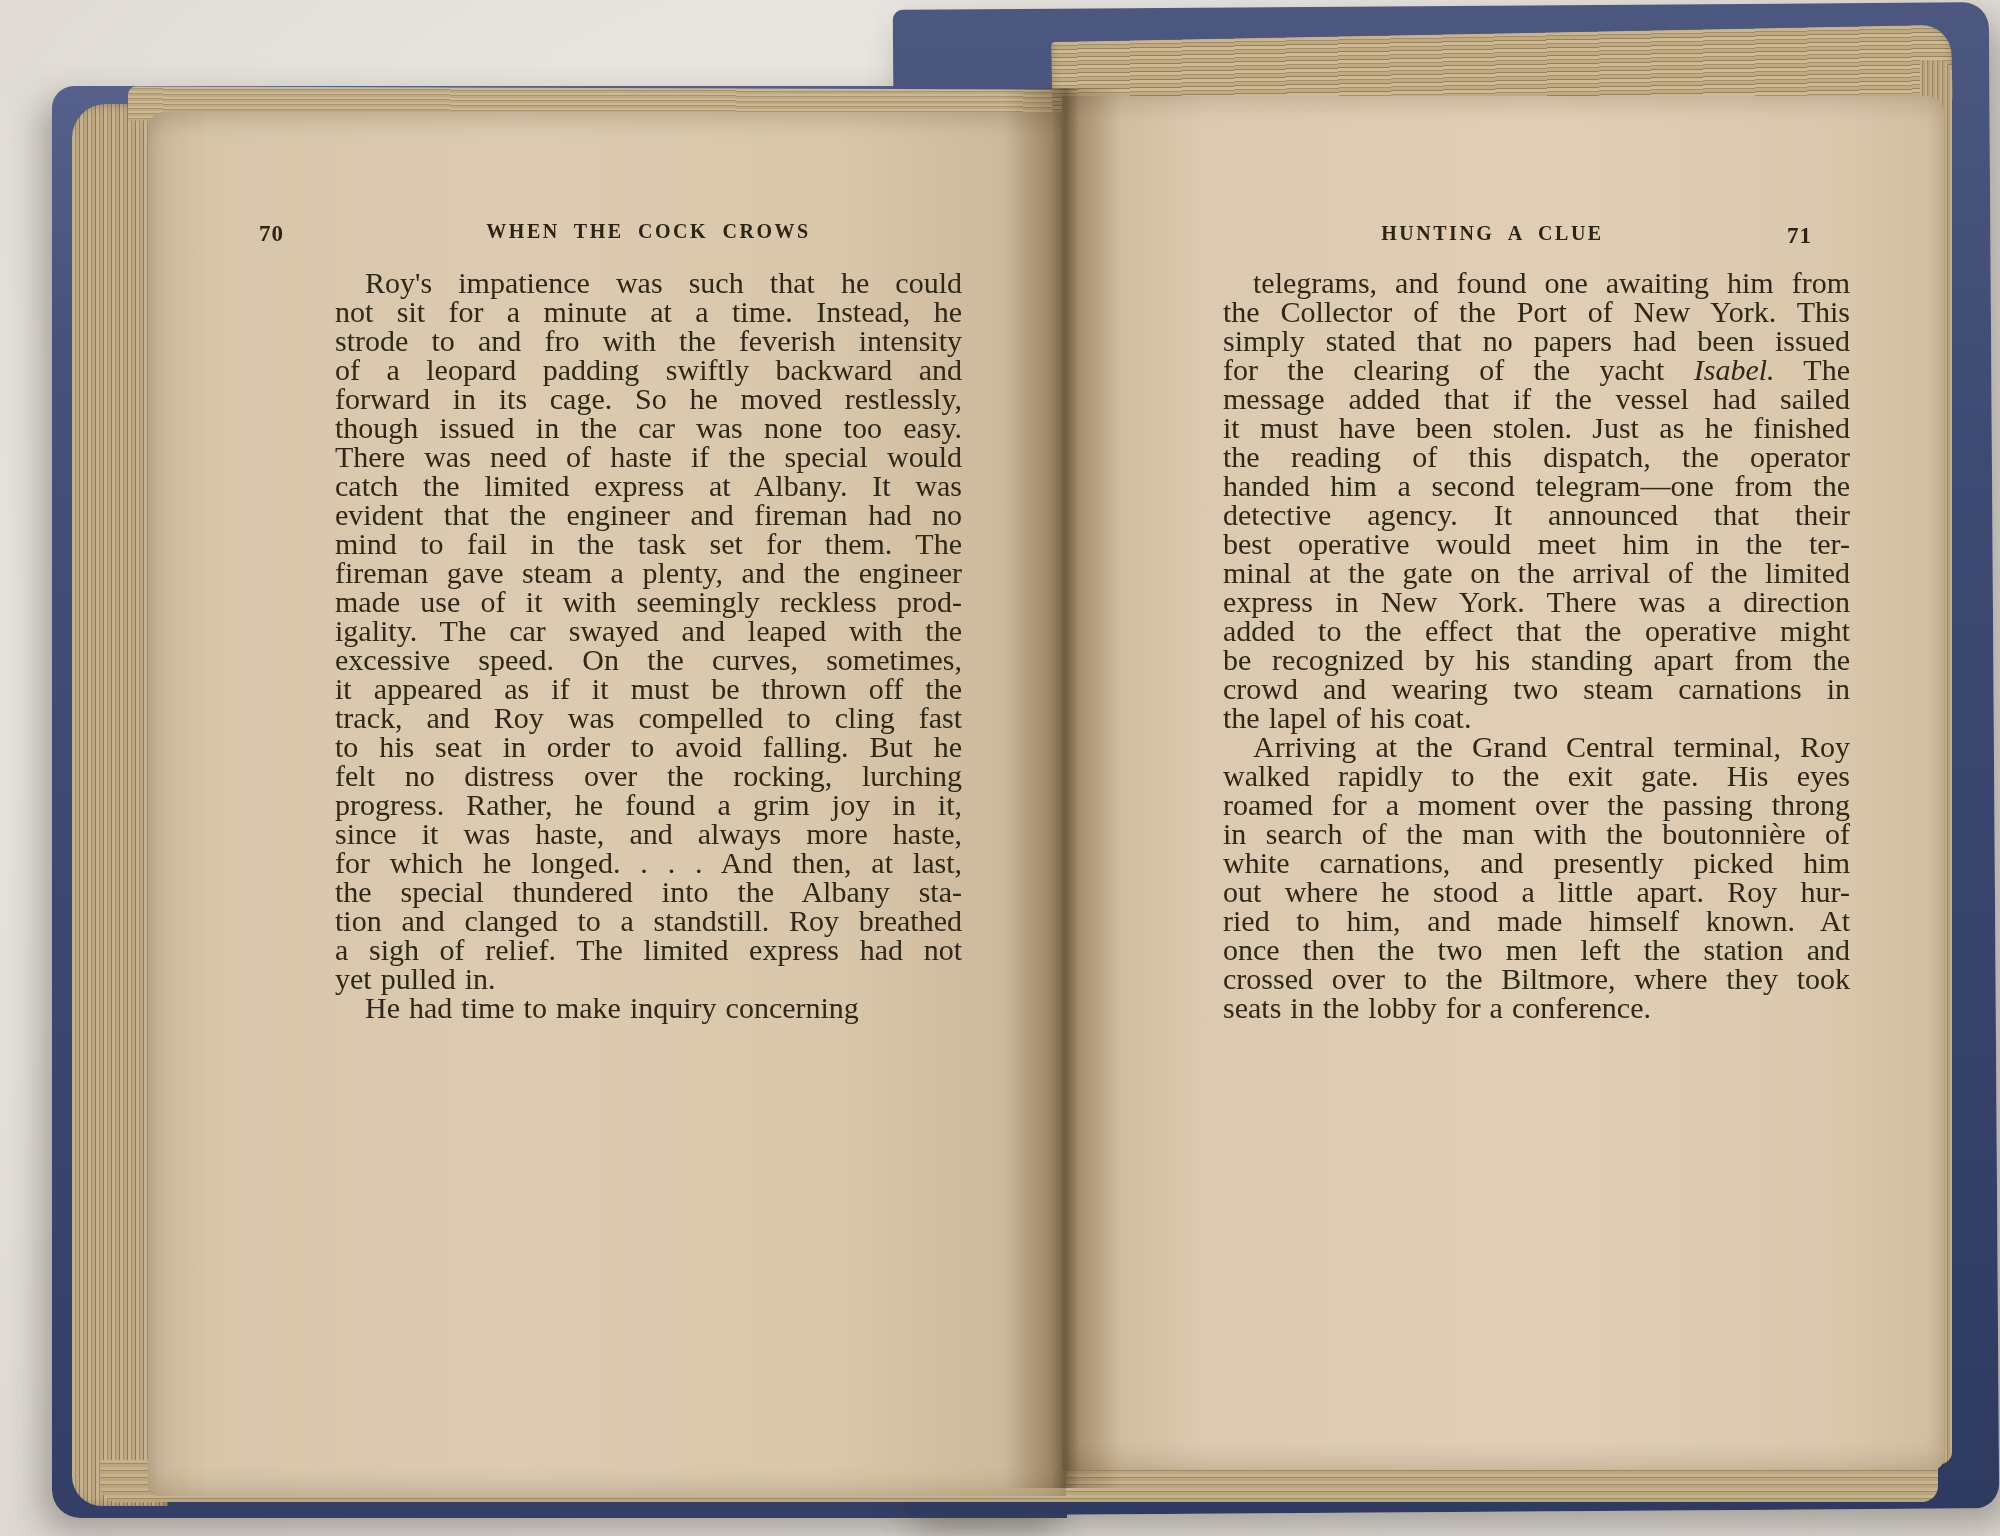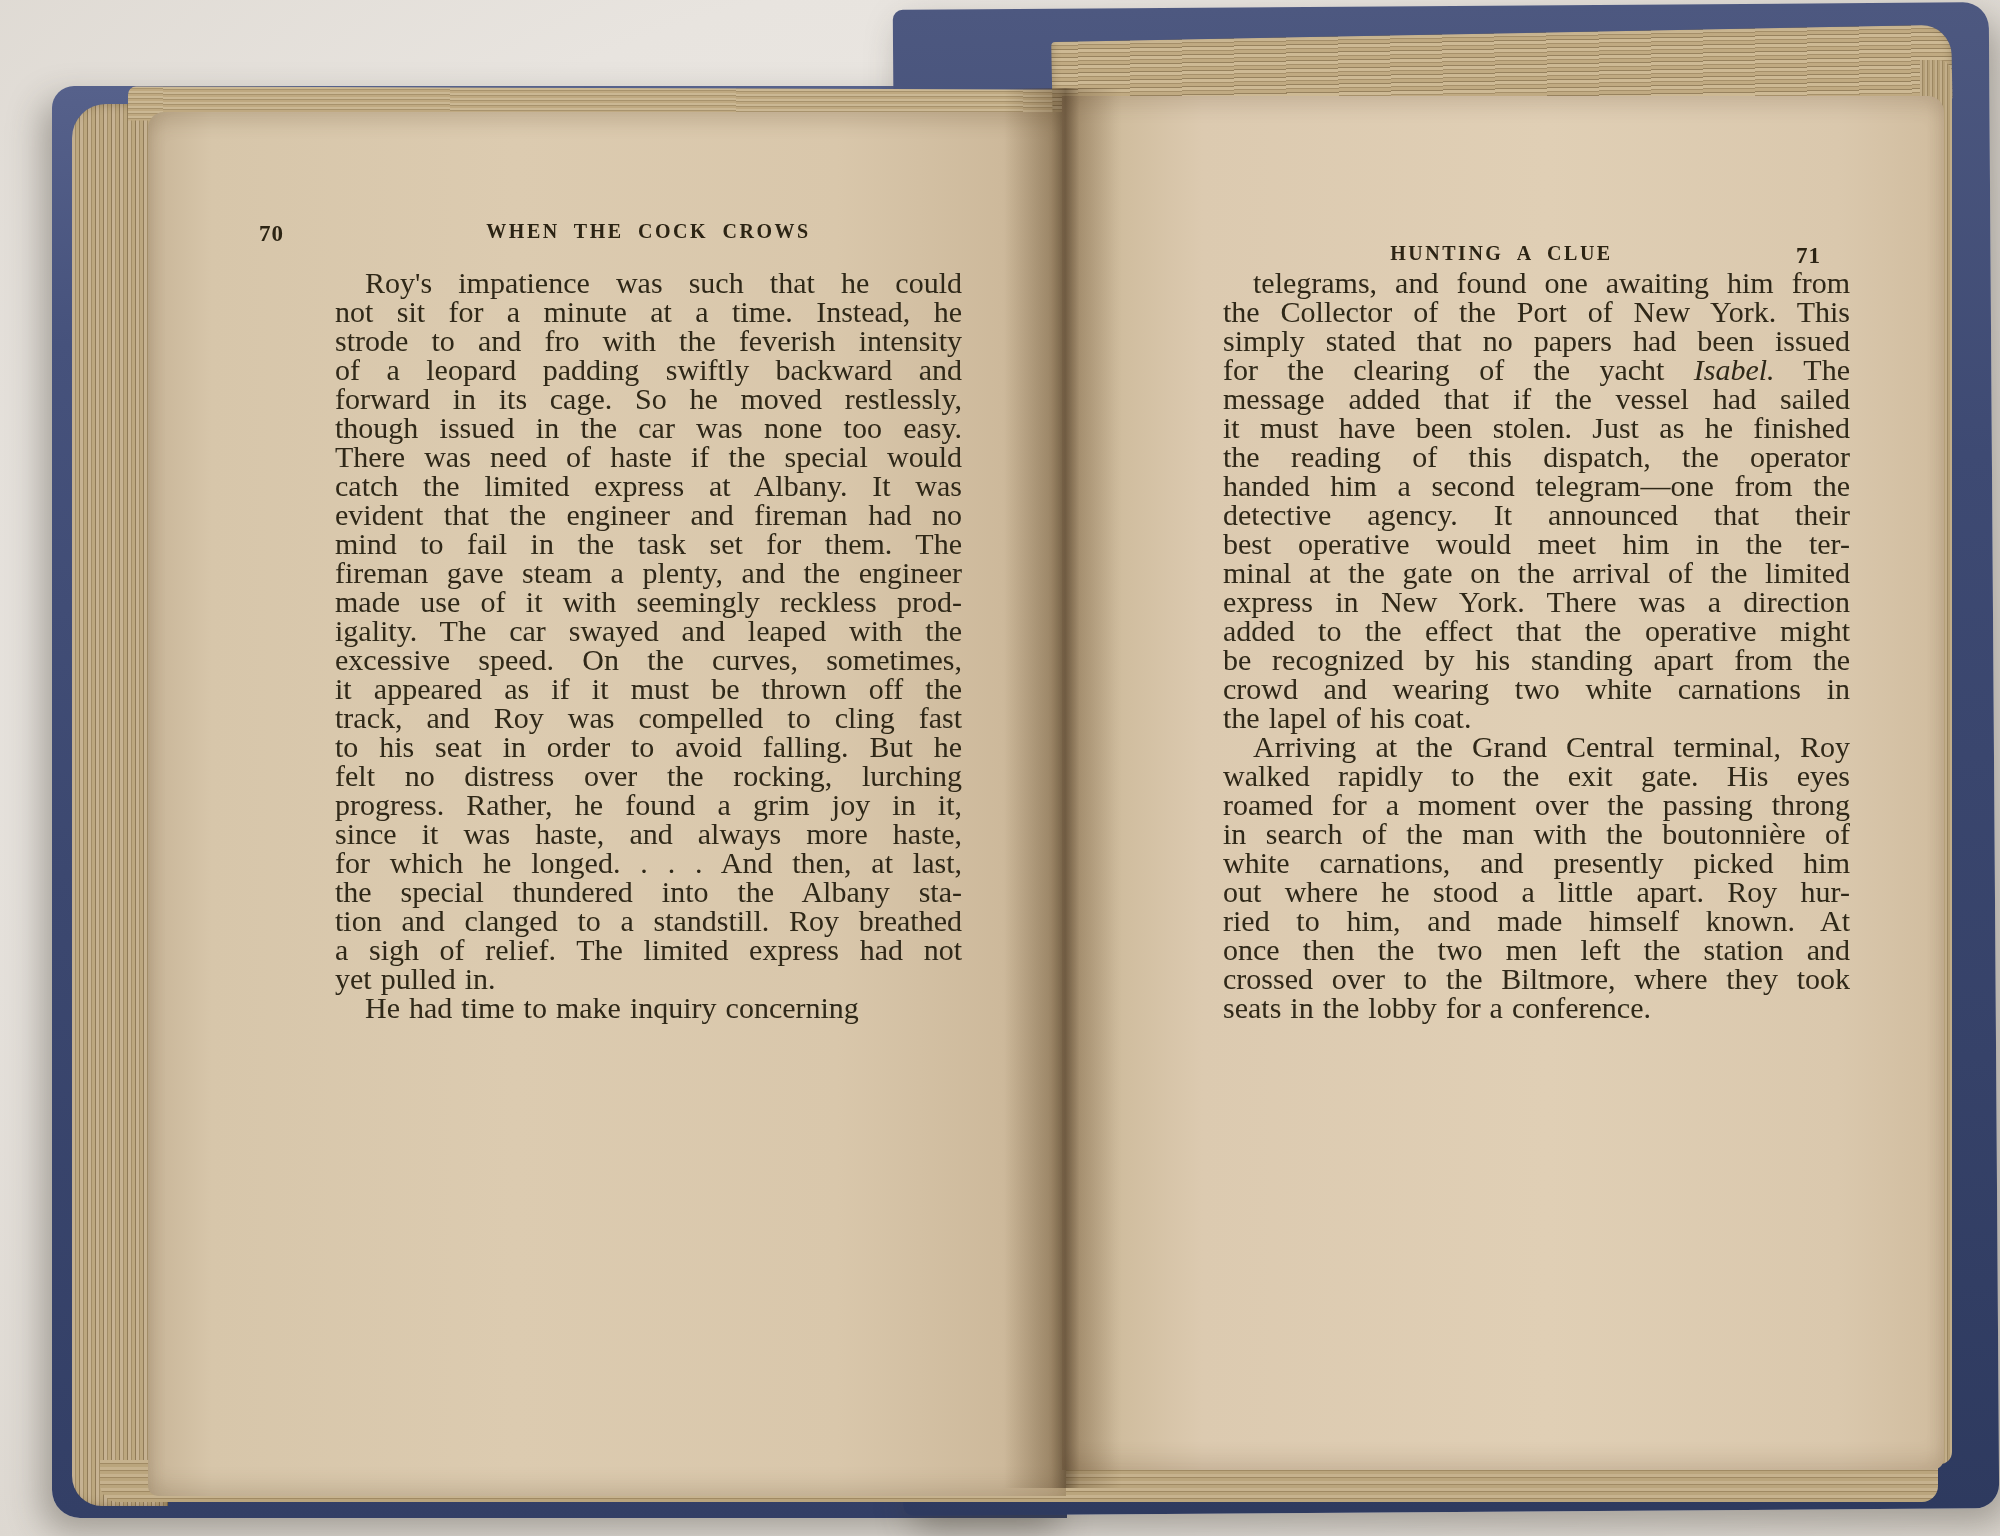--- a/index.html
+++ b/index.html
@@ -73,21 +73,21 @@
   }
   .gutter{
     position:absolute;left:1004px;top:88px;width:118px;height:1400px;
     background:linear-gradient(90deg,rgba(0,0,0,0) 0%,rgba(70,48,24,.30) 40%,rgba(45,28,12,.48) 52%,rgba(70,48,24,.22) 64%,rgba(0,0,0,0) 100%);
     pointer-events:none;
   }
 
   
   .page-header{position:absolute;height:32px;}
   .page-left  .page-header{left:187px;top:108px;width:627px;}
-  .page-right .page-header{left:126px;top:126px;width:627px;margin-top:20px;}
+  .page-right .page-header{left:117px;top:126px;width:627px;}
   .running-title{
     display:block;text-align:center;
     font-size:20px;font-weight:700;letter-spacing:2.5px;word-spacing:7px;color:#2c2414;
   }
   .pagenum{
     position:absolute;top:1px;font-size:23px;font-weight:700;color:#2c2414;letter-spacing:1px;
   }
   .page-left  .pagenum{left:-76px;}
   .page-right .pagenum{right:-6px;}
 
@@ -168,21 +168,21 @@
           <div class="line">message added that if the vessel had sailed</div>
           <div class="line">it must have been stolen. Just as he finished</div>
           <div class="line">the reading of this dispatch, the operator</div>
           <div class="line">handed him a second telegram—one from the</div>
           <div class="line">detective agency. It announced that their</div>
           <div class="line">best operative would meet him in the ter-</div>
           <div class="line">minal at the gate on the arrival of the limited</div>
           <div class="line">express in New York. There was a direction</div>
           <div class="line">added to the effect that the operative might</div>
           <div class="line">be recognized by his standing apart from the</div>
-          <div class="line">crowd and wearing two white carnations in</div>
+          <div class="line">crowd and wearing two steam carnations in</div>
           <div class="line last">the lapel of his coat.</div>
         </div>
         <div class="paragraph">
           <div class="line first">Arriving at the Grand Central terminal, Roy</div>
           <div class="line">walked rapidly to the exit gate. His eyes</div>
           <div class="line">roamed for a moment over the passing throng</div>
           <div class="line">in search of the man with the boutonnière of</div>
           <div class="line">white carnations, and presently picked him</div>
           <div class="line">out where he stood a little apart. Roy hur-</div>
           <div class="line">ried to him, and made himself known. At</div>

